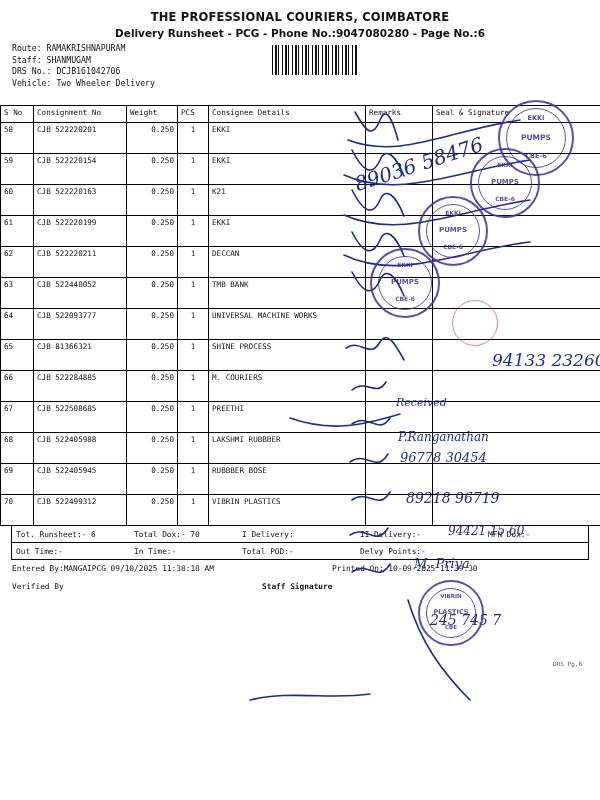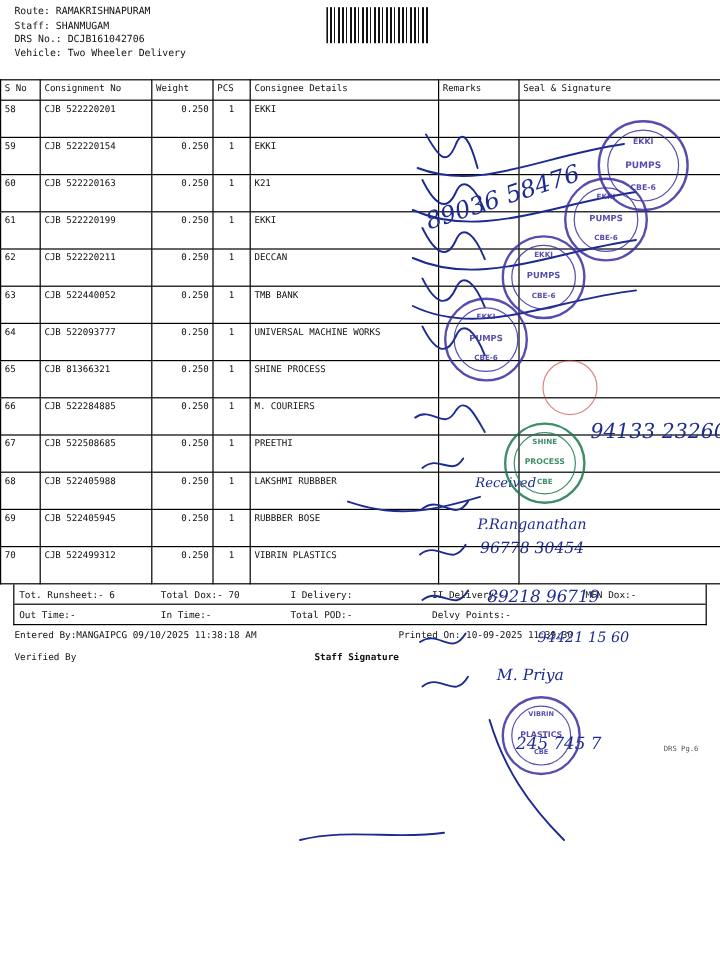--- a/index.html
+++ b/index.html
@@ -181,20 +181,24 @@
     font-size: 6px;
     font-family: "DejaVu Sans", sans-serif;
     text-align: center;
   }
 </style>
 </head>
 <body>
 
 <div class="sheet">
 
+  <div class="header">
+    <div class="company">THE PROFESSIONAL COURIERS, COIMBATORE</div>
+    <div class="title">Delivery Runsheet - PCG - Phone No.:9047080280 - Page No.:6</div>
+  </div>
 
   <div class="meta-wrap">
     <div class="meta-left">
       <div>
         <span>Route:</span>
         <span>RAMAKRISHNAPURAM</span>
       </div>
       <div>
         <span>Staff:</span>
         <span>SHANMUGAM</span>
@@ -428,26 +432,20 @@
       <div class="txt" style="top:45px;">CBE-6</div>
     </div>
 
     <div class="stamp" style="left:370px;top:248px;width:66px;height:66px;font-size:6px;">
       <div class="inner"></div>
       <div class="txt" style="top:11px;">EKKI</div>
       <div class="txt" style="top:28px;font-size:7px;">PUMPS</div>
       <div class="txt" style="top:45px;">CBE-6</div>
     </div>
 
-    <div class="stamp" style="left:420px;top:352px;width:64px;height:64px;font-size:6px;color:#1d7a4d;border-color:#1d7a4d;">
-      <div class="inner" style="border-color:#1d7a4d;"></div>
-      <div class="txt" style="top:11px;">SHINE</div>
-      <div class="txt" style="top:27px;font-size:6.5px;">PROCESS</div>
-      <div class="txt" style="top:44px;">CBE</div>
-    </div>
 
     <div class="stamp" style="left:418px;top:580px;width:62px;height:62px;font-size:5.5px;">
       <div class="inner"></div>
       <div class="txt" style="top:11px;">VIBRIN</div>
       <div class="txt" style="top:26px;font-size:6.5px;">PLASTICS</div>
       <div class="txt" style="top:42px;">CBE</div>
     </div>
 
     <div class="red-stamp" style="left:452px;top:300px;width:44px;height:44px;"></div>
 

